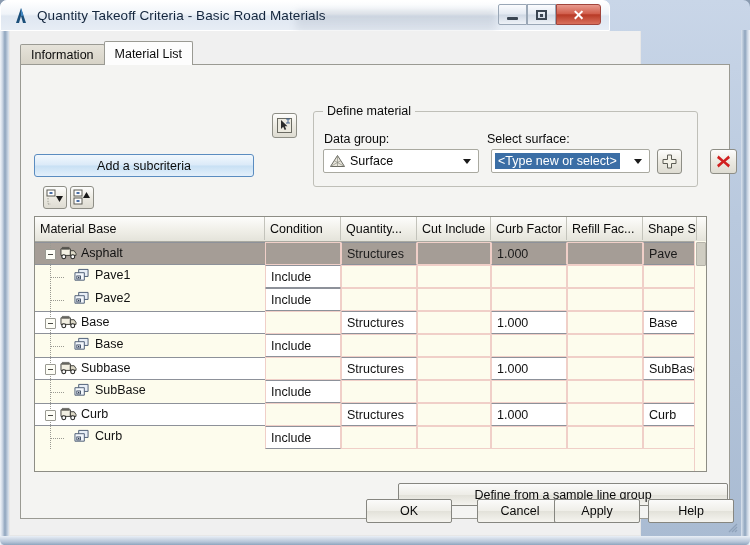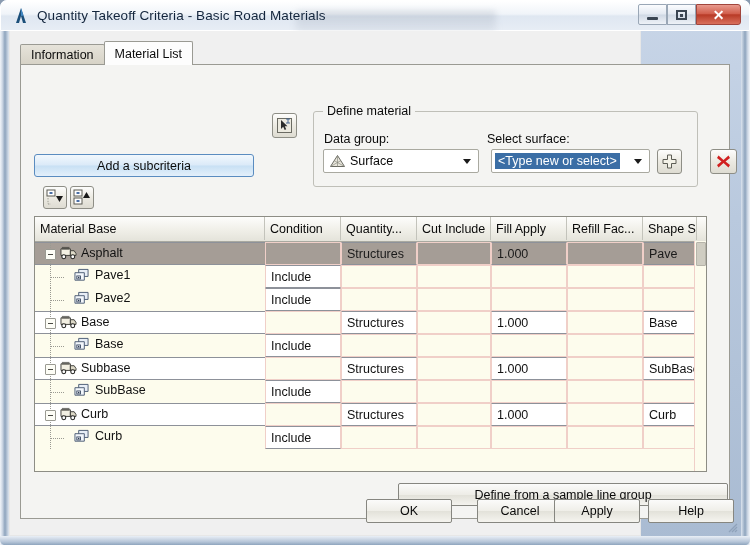--- a/index.html
+++ b/index.html
@@ -21,21 +21,21 @@
     background:linear-gradient(90deg,#f2f5f9 0%,#cfd9e6 25%,#8ea4bd 55%,#dde5ef 100%);
   }
   #frame-left{left:0;}
   #frame-right{right:0;background:linear-gradient(270deg,#f2f5f9 0%,#cfd9e6 25%,#8ea4bd 55%,#dde5ef 100%);}
   #frame-bottom{
     position:absolute;left:0;right:0;bottom:0;height:9px;
     background:linear-gradient(0deg,#8ea4bd 0%,#b6c5d8 35%,#e9eff6 100%);
     border-radius:0 0 5px 5px;
   }
   #titlebar{
-    position:absolute;left:0;top:0;width:750px;height:31px;
+    position:absolute;left:0;top:0;width:610px;height:31px;
     border-radius:7px 7px 0 0;
     background:linear-gradient(180deg,#ffffff 0%,#f0f4f9 45%,#dfe7f1 52%,#e7edf5 100%);
     border:1px solid #ffffff;
     box-sizing:border-box;
   }
   #title-icon{
     position:absolute;left:11px;top:6px;width:18px;height:18px;
   }
   #title-text{
     position:absolute;left:36px;top:7px;
@@ -300,21 +300,21 @@
         <path d="M3.5 2.5 L8.5 7 L13.5 2.5 L15 5 L10.5 8.5 L15 12 L13.5 14.5 L8.5 10 L3.5 14.5 L2 12 L6.5 8.5 L2 5 Z" fill="#d11f1f"></path>
       </svg>
     </div>
 
     <div id="tablewrap">
       <div id="thead">
           <div class="th" style="width: 230px;">Material Base</div>
           <div class="th" style="width: 76px;">Condition</div>
           <div class="th" style="width: 76px;">Quantity...</div>
           <div class="th" style="width: 74px;">Cut Include</div>
-          <div class="th" style="width: 76px;">Fill Apply</div>
+          <div class="th" style="width: 76px;">Curb Factor</div>
           <div class="th" style="width: 76px;">Refill Fac...</div>
           <div class="th" style="width: 54px;">Shape St...</div>
         </div>
       <div id="tbody">
           <div class="trow parent selected">
             <div class="td namecell" style="width: 230px;">
               <div class="tree-line-v"></div>
               <div class="expander">
                 <i></i>
               </div>

